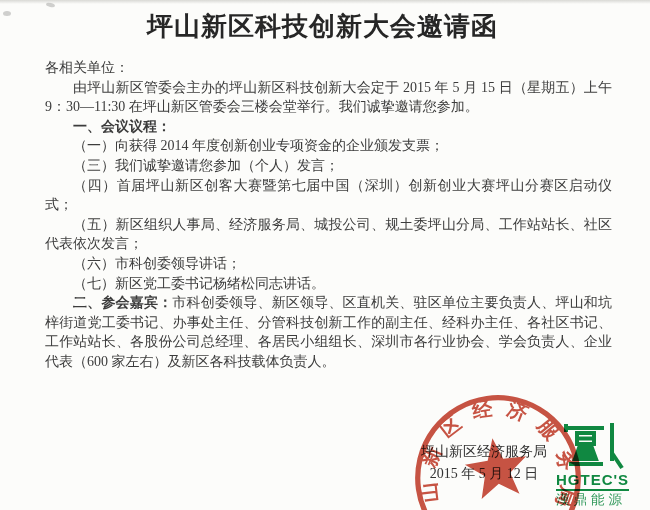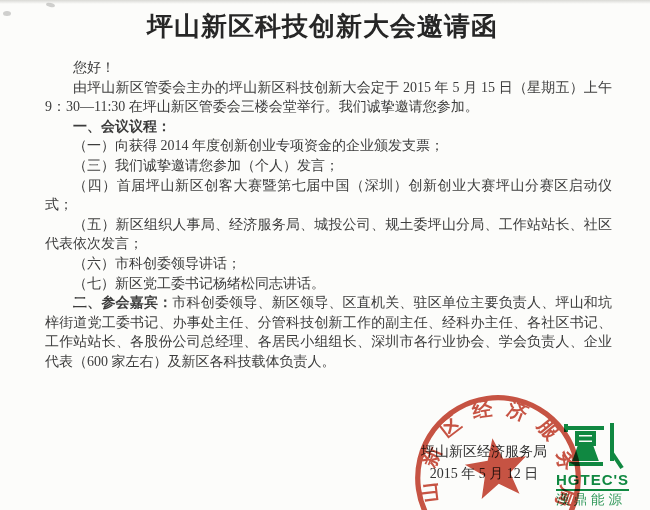--- a/index.html
+++ b/index.html
@@ -75,21 +75,21 @@
 <body>
 
 <div class="scan">
 
   <div class="artifact a1"></div>
   <div class="artifact a2"></div>
 
   <h1 class="title">坪山新区科技创新大会邀请函</h1>
 
   <div class="docbody">
-    <p>您好！</p>
+    <p class="no-indent">各相关单位：</p>
     <p>由坪山新区管委会主办的坪山新区科技创新大会定于 2015 年 5 月 15 日（星期五）上午 9：30—11:30 在坪山新区管委会三楼会堂举行。我们诚挚邀请您参加。</p>
     <p class="bold">一、会议议程：</p>
     <p>（一）向获得 2014 年度创新创业专项资金的企业颁发支票；</p>
     <p>（三）我们诚挚邀请您参加（个人）发言；</p>
     <p>（四）首届坪山新区创客大赛暨第七届中国（深圳）创新创业大赛坪山分赛区启动仪式；</p>
     <p>（五）新区组织人事局、经济服务局、城投公司、规土委坪山分局、工作站站长、社区代表依次发言；</p>
     <p>（六）市科创委领导讲话；</p>
     <p>（七）新区党工委书记杨绪松同志讲话。</p>
     <p><span class="bold">二、参会嘉宾：</span><span>市科创委领导、新区领导、区直机关、驻区单位主要负责人、坪山和坑梓街道党工委书记、办事处主任、分管科技创新工作的副主任、经科办主任、各社区书记、工作站站长、各股份公司总经理、各居民小组组长、深圳市各行业协会、学会负责人、企业代表（600 家左右）及新区各科技载体负责人。</span></p>
   </div>

